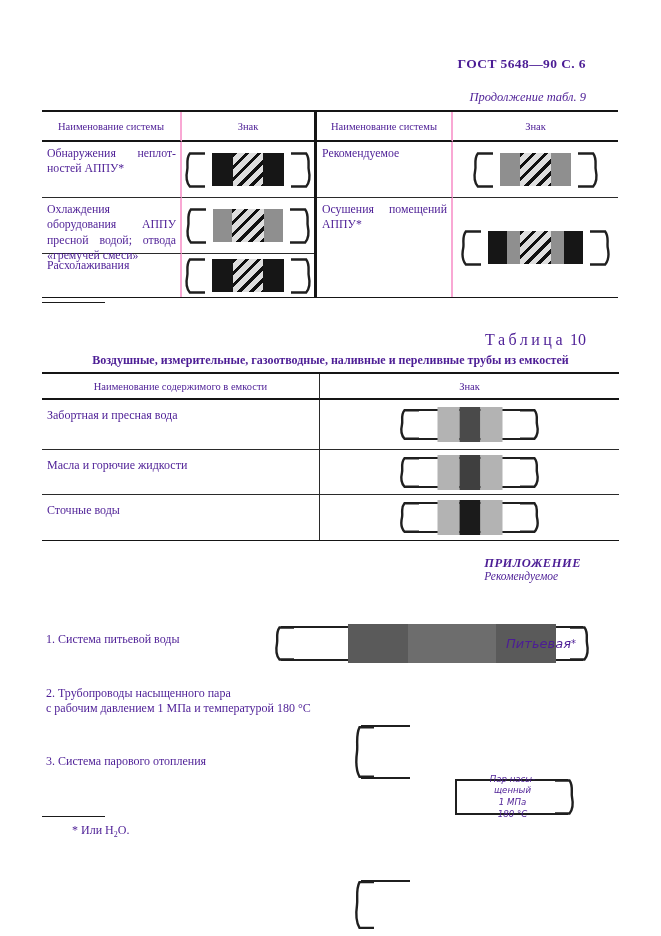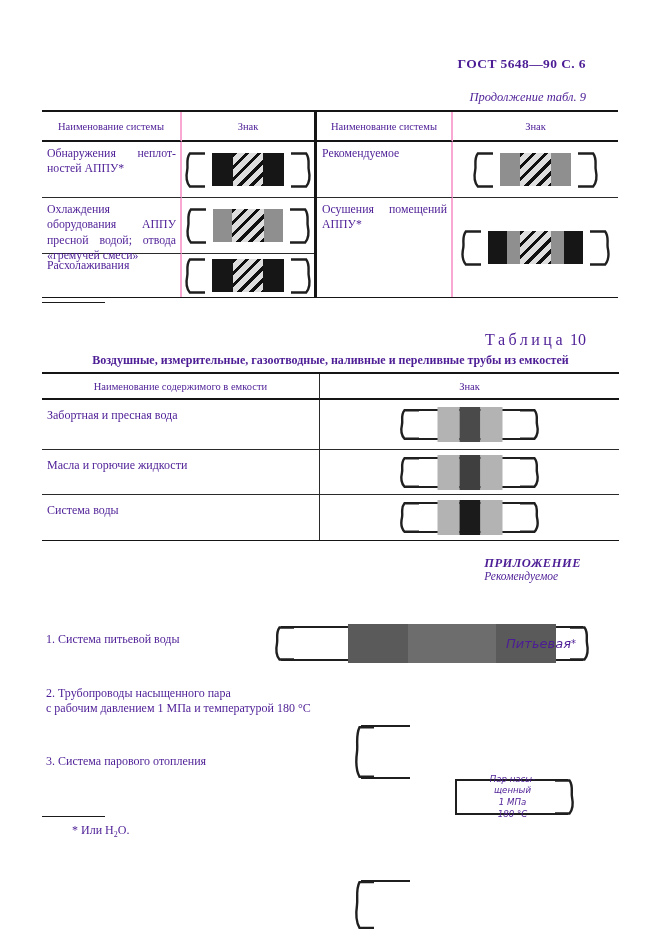--- a/index.html
+++ b/index.html
@@ -246,21 +246,21 @@
         <div class="hl t"></div>
           <div class="hl b"></div>
         <div class="bands center">
             <div class="band lightgray" style="background: rgb(179, 179, 179); width: 22px;"></div>
             <div class="band speckle" style="width: 21px;"></div>
             <div class="band lightgray" style="background: rgb(179, 179, 179); width: 22px;"></div>
           </div>
       </div>
     </div>
 
-    <div class="cell namec inr">Система воды</div>
+    <div class="cell namec inr">Сточные воды</div>
     <div class="cell signc">
       <div class="pipe solid p-t10">
         <svg class="pend absl" viewBox="0 0 22 36" preserveAspectRatio="none">
             <path d="M22 1.5 H7.5 C3.5 7 6 13 5 18 C4 23 3 29 7.5 34.5 H22" vector-effect="non-scaling-stroke"></path>
           </svg>
         <svg class="pend absr" viewBox="0 0 22 36" preserveAspectRatio="none">
             <path d="M22 1.5 H7.5 C3.5 7 6 13 5 18 C4 23 3 29 7.5 34.5 H22" vector-effect="non-scaling-stroke"></path>
           </svg>
         <div class="hl t"></div>
           <div class="hl b"></div>

